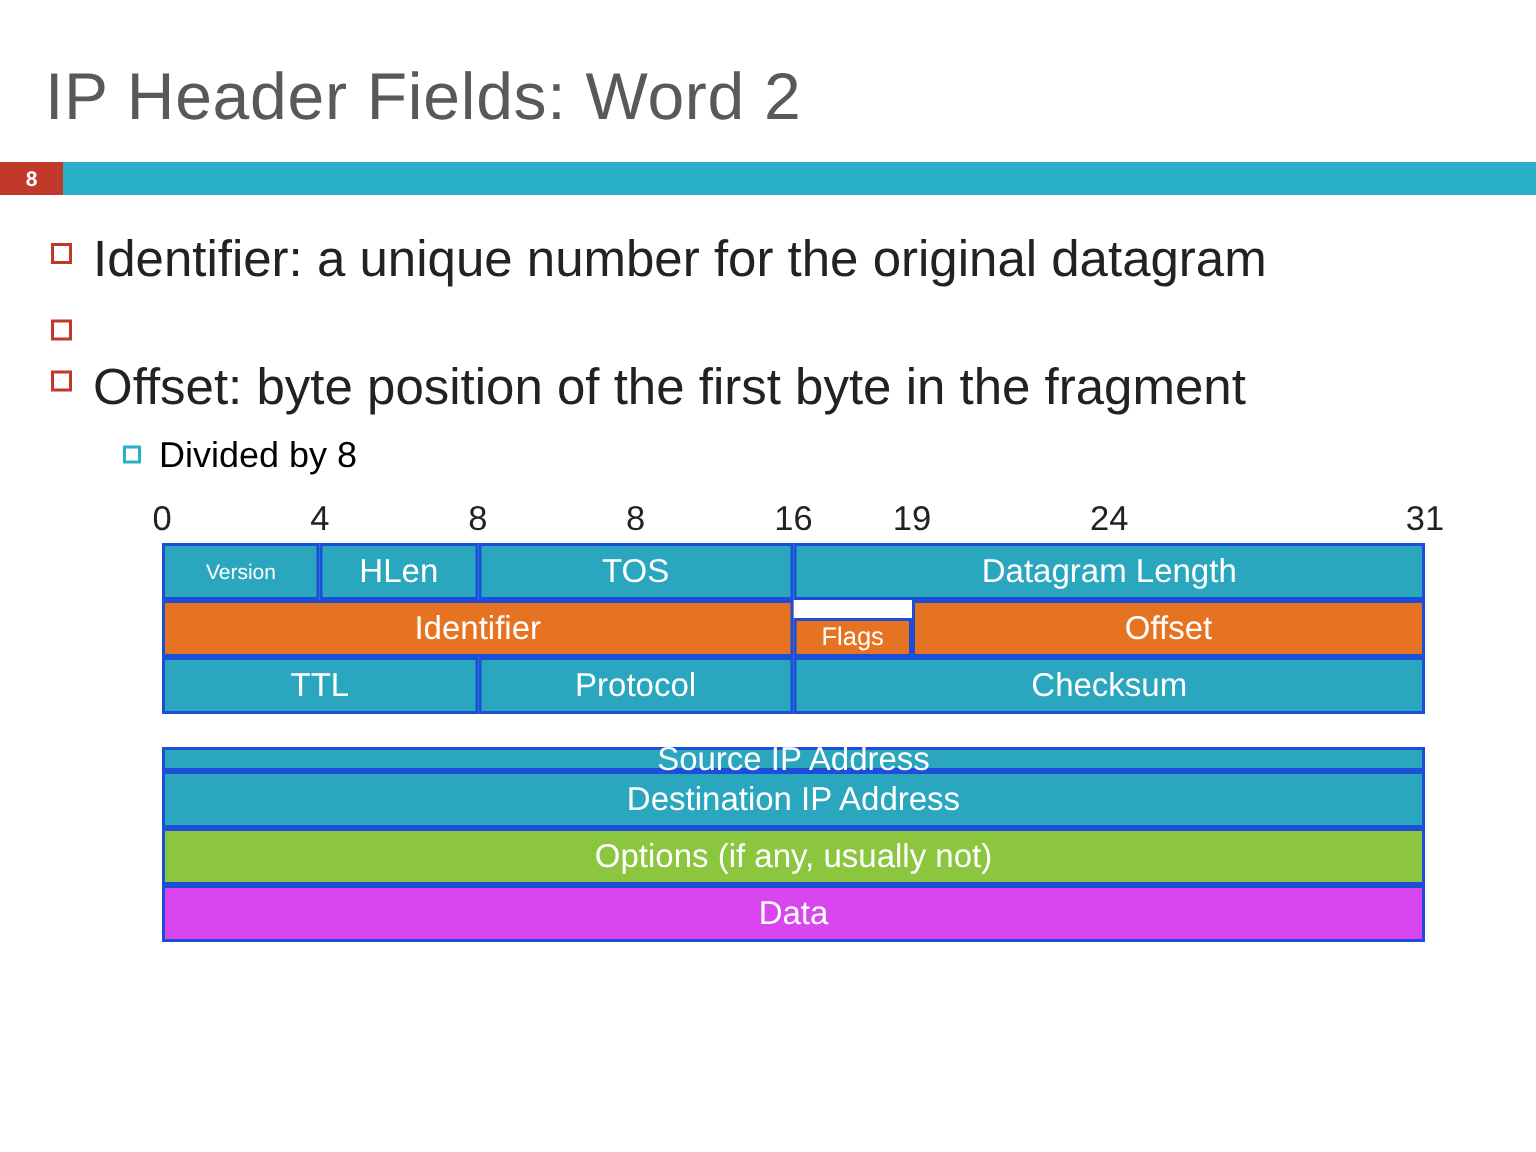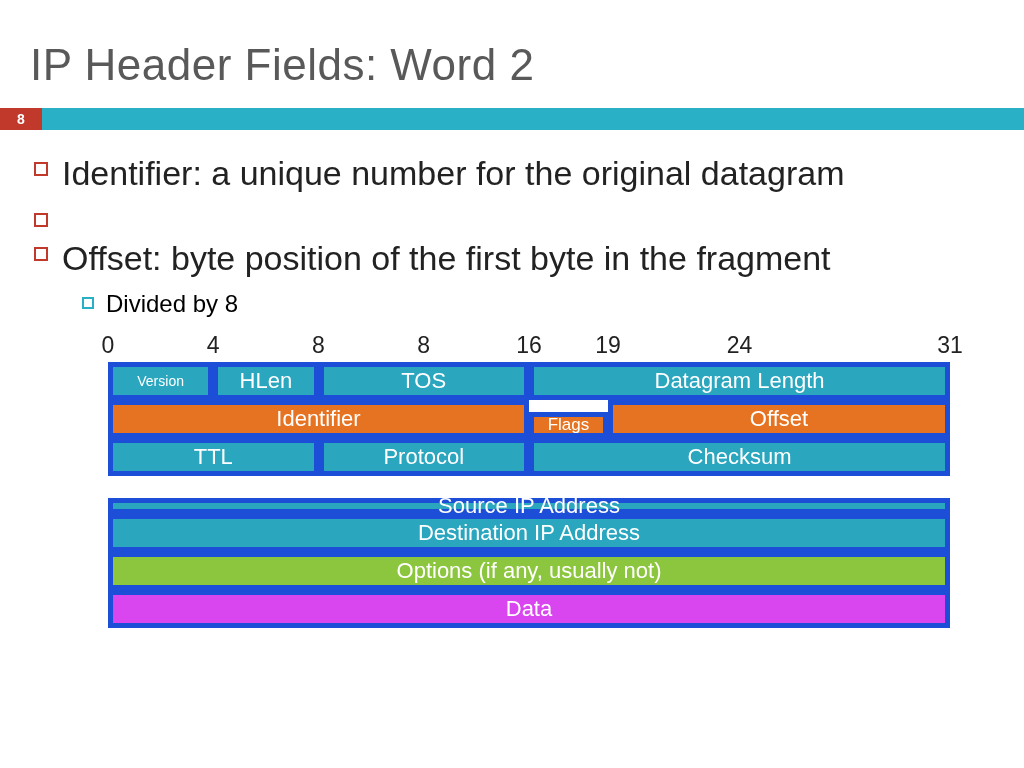--- a/index.html
+++ b/index.html
@@ -85,21 +85,21 @@
     font-weight: 300;
     color: #222;
   }
   .bit-label { position: absolute; top: 0; transform: translateX(-50%); }
   .header-rows { border-collapse: collapse; }
   .hrow { display: flex; height: 38px; }
   .cell {
     display: flex;
     align-items: center;
     justify-content: center;
-    border: 5px solid #1d4ed8;
+    border: 2px solid #1d4ed8;
     font-size: 22px;
     font-weight: 300;
     color: #fff;
     white-space: nowrap;
   }
   .c-teal   { background: #2aa6bf; }
   .c-orange { background: #e67321; }
   .c-green  { background: #8cc63f; }
   .c-blue   { background: #d946ef; }
   .small { font-size: 14px; }

